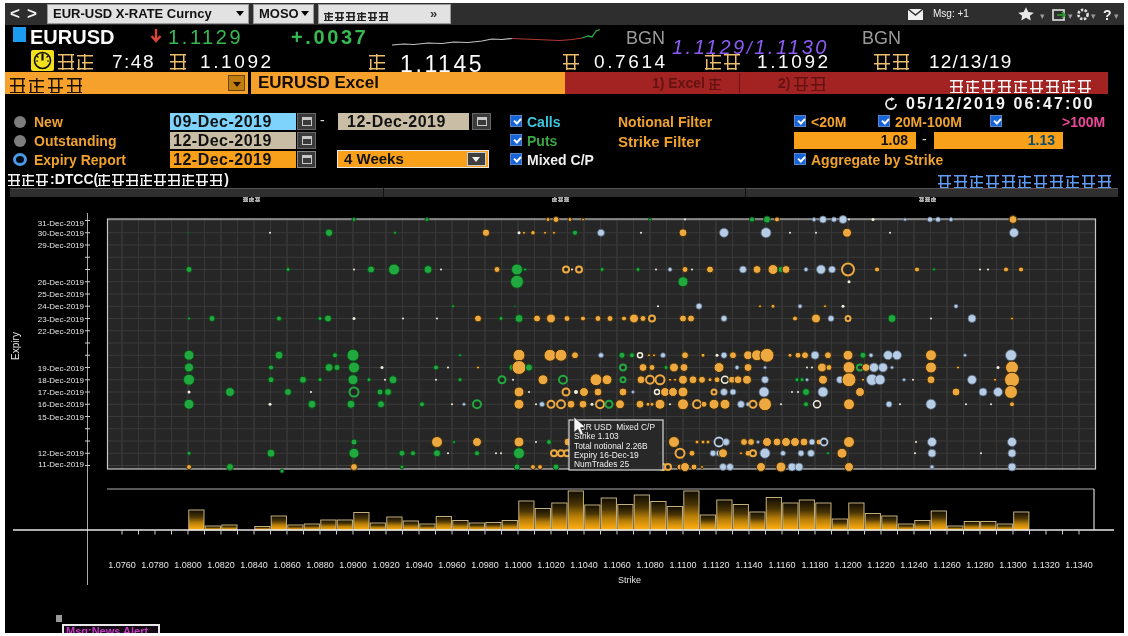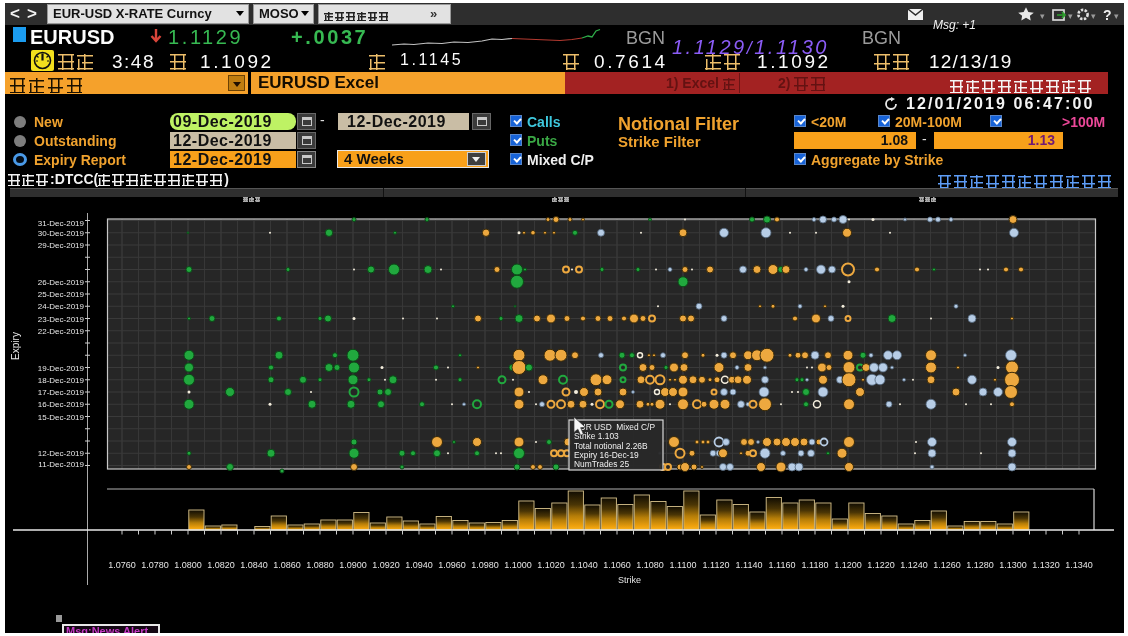--- a/index.html
+++ b/index.html
@@ -48,21 +48,21 @@
  <path d="M152 9 h8 m-3 -3 l3 3 l-3 3" stroke="#2ca02c" stroke-width="1.7" fill="none"></path>
  <text x="163" y="13" fill="#999" font-size="9">▾</text>
  <g transform="translate(178,8.5)">
       <circle r="4.6" fill="none" stroke="#e0e0e0" stroke-width="2.6" stroke-dasharray="2.4 1.4"></circle>
       <circle r="1.6" fill="#2e2e2e"></circle>
     </g>
  <text x="186" y="13" fill="#999" font-size="9">▾</text>
  <text x="198" y="14" fill="#f0f0f0" font-size="14" font-weight="bold">?</text>
  <text x="209" y="13" fill="#999" font-size="9">▾</text>
 </svg>
-<div class="a txt" style="left:933px;top:18px;color:#f0f0f0;font-size:12px;font-style:italic;">Msg: +1</div>
+<div class="a txt" style="left:933px;top:8px;color:#f0f0f0;font-size:10px;">Msg: +1</div>
 
 <div class="a" style="left:13px;top:27px;width:13px;height:15px;background:#1b9cf0;"></div>
 <div class="a txt" style="left:30px;top:26px;color:#fcfcfc;font-size:20px;font-weight:bold;">EURUSD</div>
 <svg class="a" style="left:148px;top:28px;" width="16" height="18" viewBox="0 0 16 18">
     <path d="M8 1 V12 M3.5 8 L8 13 L12.5 8" stroke="#d9453a" stroke-width="2.4" fill="none"></path>
   </svg>
 <div class="a txt" style="left:168px;top:26px;color:#37b952;font-size:20px;letter-spacing:2.6px;">1.1129</div>
 <div class="a txt" style="left:291px;top:26px;color:#37b952;font-size:20px;letter-spacing:2.6px;font-weight:bold;">+.0037</div>
 <svg class="a" style="left:390px;top:28px;" width="222" height="19" viewBox="0 0 222 19">
  <polyline points="2,17 14,16 24,16.5 38,15 52,15.5 64,14 78,14.5 92,13 102,11 112,11.5 122,10.5" fill="none" stroke="#c2c2c2" stroke-width="1.2"></polyline>
@@ -73,58 +73,58 @@
 <div class="a txt" style="left:672px;top:36px;color:#8b5cf6;font-size:20px;letter-spacing:2.5px;font-style:italic;">1.1129<span style="font-size:18px;">/</span>1.1130</div>
 <div class="a txt" style="left:862px;top:28px;color:#9b9b9b;font-size:18px;">BGN</div>
 
 <svg class="a" style="left:31px;top:50px;" width="23" height="21" viewBox="0 0 23 21">
  <rect x="0" y="0" width="23" height="21" rx="2" fill="#f2df1d"></rect>
  <circle cx="11.5" cy="10.5" r="8" fill="none" stroke="#111" stroke-width="1.6"></circle>
  <path d="M11.5 10.5 L11.5 3.5" stroke="#111" stroke-width="2.2"></path>
  <path d="M6 6 l1.5 1.5 M17 6 l-1.5 1.5 M5 11 h2 M16 11 h2" stroke="#111" stroke-width="1.2"></path>
 </svg>
 <div class="a" style="left:58px;top:52px;"><i class="kj k0" style="width:16px;height:16px;--c:#edbe6a;margin-right:3px;"></i><i class="kj k1" style="width:16px;height:16px;--c:#edbe6a;margin-right:3px;"></i></div>
-<div class="a txt" style="left:112px;top:51px;color:#fcfcfc;font-size:19px;letter-spacing:1.5px;">3:48</div>
+<div class="a txt" style="left:112px;top:51px;color:#fcfcfc;font-size:19px;letter-spacing:1.5px;">7:48</div>
 <div class="a" style="left:170px;top:52px;"><i class="kj k0" style="width:16px;height:16px;--c:#edbe6a;margin-right:2px;"></i></div>
 <div class="a txt" style="left:200px;top:51px;color:#fcfcfc;font-size:19px;letter-spacing:2.6px;">1.1092</div>
 <div class="a" style="left:369px;top:52px;"><i class="kj k1" style="width:16px;height:16px;--c:#edbe6a;margin-right:3px;"></i></div>
-<div class="a txt" style="left:400px;top:51px;color:#fcfcfc;font-size:16px;letter-spacing:2.6px;">1.1145</div>
+<div class="a txt" style="left:400px;top:51px;color:#fcfcfc;font-size:23px;letter-spacing:2.6px;">1.1145</div>
 <div class="a" style="left:563px;top:52px;"><i class="kj k2" style="width:16px;height:16px;--c:#edbe6a;margin-right:3px;"></i></div>
 <div class="a txt" style="left:594px;top:51px;color:#fcfcfc;font-size:19px;letter-spacing:2.6px;">0.7614</div>
 <div class="a" style="left:705px;top:52px;"><i class="kj k1" style="width:16px;height:16px;--c:#edbe6a;margin-right:3px;"></i><i class="kj k2" style="width:16px;height:16px;--c:#edbe6a;margin-right:3px;"></i></div>
 <div class="a txt" style="left:757px;top:51px;color:#fcfcfc;font-size:19px;letter-spacing:2.6px;">1.1092</div>
 <div class="a" style="left:874px;top:52px;"><i class="kj k2" style="width:16px;height:16px;--c:#edbe6a;margin-right:3px;"></i><i class="kj k0" style="width:16px;height:16px;--c:#edbe6a;margin-right:3px;"></i></div>
 <div class="a txt" style="left:929px;top:51px;color:#fcfcfc;font-size:19px;letter-spacing:1.2px;">12/13/19</div>
 
 <div class="a" style="left:5px;top:72px;width:243px;height:22px;background:#f5a12b;"></div>
 <div class="a" style="left:10px;top:76px;"><i class="kj k0" style="width:15px;height:15px;--c:#1a1000;margin-right:4px;"></i><i class="kj k1" style="width:15px;height:15px;--c:#1a1000;margin-right:4px;"></i><i class="kj k2" style="width:15px;height:15px;--c:#1a1000;margin-right:4px;"></i><i class="kj k0" style="width:15px;height:15px;--c:#1a1000;margin-right:4px;"></i></div>
 <div class="a" style="left:228px;top:75px;width:17px;height:16px;background:#c07d10;border:1px solid #6b4104;text-align:center;">
     <span class="dn" style="border-top-color:#201000;position:absolute;left:4px;top:6px;"></span>
   </div>
 <div class="a" style="left:251px;top:72px;width:314px;height:22px;background:#f5a12b;color:#140c00;font-size:17px;font-weight:bold;line-height:22px;padding-left:7px;">EURUSD Excel</div>
 <div class="a" style="left:565px;top:72px;width:543px;height:22px;background:#a32222;"></div>
-<div class="a txt" style="left:666px;top:75px;color:#641212;font-size:14px;font-weight:bold;">1) Excel <i class="kj k1" style="width:12px;height:12px;--c:#641212;vertical-align:-2px;"></i></div>
+<div class="a txt" style="left:652px;top:75px;color:#641212;font-size:14px;font-weight:bold;">1) Excel <i class="kj k1" style="width:12px;height:12px;--c:#641212;vertical-align:-2px;"></i></div>
 <div class="a" style="left:739px;top:73px;width:1px;height:20px;background:#6b1414;"></div>
 <div class="a txt" style="left:778px;top:75px;color:#641212;font-size:14px;font-weight:bold;">2) <i class="kj k2" style="width:14px;height:14px;--c:#641212;margin-right:3px;"></i><i class="kj k0" style="width:14px;height:14px;--c:#641212;margin-right:3px;"></i></div>
 <div class="a" style="left:950px;top:77px;"><i class="kj k0" style="width:13px;height:13px;--c:#f5f5f5;margin-right:3px;"></i><i class="kj k1" style="width:13px;height:13px;--c:#f5f5f5;margin-right:3px;"></i><i class="kj k2" style="width:13px;height:13px;--c:#f5f5f5;margin-right:3px;"></i><i class="kj k0" style="width:13px;height:13px;--c:#f5f5f5;margin-right:3px;"></i><i class="kj k1" style="width:13px;height:13px;--c:#f5f5f5;margin-right:3px;"></i><i class="kj k2" style="width:13px;height:13px;--c:#f5f5f5;margin-right:3px;"></i><i class="kj k0" style="width:13px;height:13px;--c:#f5f5f5;margin-right:3px;"></i><i class="kj k1" style="width:13px;height:13px;--c:#f5f5f5;margin-right:3px;"></i><i class="kj k2" style="width:13px;height:13px;--c:#f5f5f5;margin-right:3px;"></i></div>
 
 <svg class="a" style="left:884px;top:97px;" width="14" height="14" viewBox="0 0 14 14">
     <path d="M12 7 A5 5 0 1 1 7 2" fill="none" stroke="#e8e8e8" stroke-width="1.8"></path>
     <path d="M7 0 L11 2 L7 4.5 Z" fill="#e8e8e8"></path>
   </svg>
-<div class="a txt" style="left:906px;top:95px;color:#f5f5f5;font-size:16px;font-weight:bold;letter-spacing:2.1px;">12/01/2019 06:47:00</div>
+<div class="a txt" style="left:906px;top:95px;color:#f5f5f5;font-size:16px;font-weight:bold;letter-spacing:2.1px;">05/12/2019 06:47:00</div>
 
 <div class="a" style="left:14px;top:116px;width:12px;height:12px;border-radius:50%;background:#7d7d7d;"></div>
 <div class="a" style="left:14px;top:135px;width:12px;height:12px;border-radius:50%;background:#7d7d7d;"></div>
 <div class="a" style="left:13px;top:153px;width:14px;height:13px;border-radius:50%;background:#040d18;border:3.5px solid #4a9ae8;"></div>
 <div class="a txt" style="left:34px;top:114px;color:#f0a22e;font-size:14px;font-weight:bold;">New</div>
 <div class="a txt" style="left:34px;top:133px;color:#f0a22e;font-size:14px;font-weight:bold;">Outstanding</div>
 <div class="a txt" style="left:34px;top:152px;color:#f0a22e;font-size:14px;font-weight:bold;">Expiry Report</div>
 
-<div class="a" style="left:170px;top:113px;width:126px;height:17px;background:#bef264;color:#111;font-size:16px;font-weight:bold;line-height:17px;padding-left:3px;letter-spacing:0.5px;border-radius:8px;">09-Dec-2019</div>
+<div class="a" style="left:170px;top:113px;width:126px;height:17px;background:#7dd3fc;color:#111;font-size:16px;font-weight:bold;line-height:17px;padding-left:3px;letter-spacing:0.5px;">09-Dec-2019</div>
 <div class="a" style="left:297px;top:113px;width:19px;height:17px;background:#3a3a3a;border:1px solid #666;">
     <span style="display:block;margin:3px auto 0;width:10px;height:9px;border:1.5px solid #c8c8c8;border-top:3px solid #c8c8c8;"></span>
   </div>
 <div class="a txt" style="left:320px;top:112px;color:#ddd;font-size:14px;">-</div>
 <div class="a" style="left:338px;top:113px;width:131px;height:17px;background:#c9bda5;color:#111;font-size:16px;font-weight:bold;line-height:17px;padding-left:9px;letter-spacing:0.5px;">12-Dec-2019</div>
 <div class="a" style="left:472px;top:113px;width:19px;height:17px;background:#3a3a3a;border:1px solid #666;">
     <span style="display:block;margin:3px auto 0;width:10px;height:9px;border:1.5px solid #c8c8c8;border-top:3px solid #c8c8c8;"></span>
   </div>
 
 <div class="a" style="left:170px;top:132px;width:126px;height:17px;background:#c9bda5;color:#111;font-size:16px;font-weight:bold;line-height:17px;padding-left:3px;letter-spacing:0.5px;">12-Dec-2019</div>
@@ -140,33 +140,33 @@
 <div class="a" style="left:467px;top:152px;width:19px;height:14px;background:#3f3f3f;border:1px solid #ccc;">
     <span class="dn" style="border-top-color:#f0f0f0;position:absolute;left:4px;top:4px;"></span>
   </div>
 
 <span class="cb" style="left:510px;top:115px;"></span>
 <span class="cb" style="left:510px;top:134px;"></span>
 <span class="cb" style="left:510px;top:153px;"></span>
 <div class="a txt" style="left:527px;top:114px;color:#3ec8de;font-size:14px;font-weight:bold;">Calls</div>
 <div class="a txt" style="left:527px;top:133px;color:#3aa845;font-size:14px;font-weight:bold;">Puts</div>
 <div class="a txt" style="left:527px;top:152px;color:#f0f0f0;font-size:14px;font-weight:bold;text-align:right;">Mixed C/P</div>
-<div class="a txt" style="left:618px;top:114px;color:#f0a22e;font-size:18px;font-weight:bold;">Notional Filter</div>
+<div class="a txt" style="left:618px;top:114px;color:#f0a22e;font-size:14px;font-weight:bold;">Notional Filter</div>
 <div class="a txt" style="left:618px;top:133px;color:#f0a22e;font-size:15px;font-weight:bold;">Strike Filter</div>
 
 <span class="cb" style="left:794px;top:115px;"></span>
 <div class="a txt" style="left:811px;top:114px;color:#f0a22e;font-size:14px;font-weight:bold;">&lt;20M</div>
 <span class="cb" style="left:878px;top:115px;"></span>
 <div class="a txt" style="left:895px;top:114px;color:#f0a22e;font-size:14px;font-weight:bold;">20M-100M</div>
 <span class="cb" style="left:990px;top:115px;"></span>
 <div class="a txt" style="left:1062px;top:114px;color:#ec4899;font-size:14px;font-weight:bold;">&gt;100M</div>
 
 <div class="a" style="left:794px;top:132px;width:122px;height:17px;background:#f8a01a;color:#111;font-size:14px;font-weight:bold;line-height:17px;text-align:right;padding-right:8px;">1.08</div>
 <div class="a txt" style="left:922px;top:131px;color:#ddd;font-size:14px;">-</div>
-<div class="a" style="left:934px;top:132px;width:129px;height:17px;background:#f8a01a;color:#701a75;font-size:14px;font-weight:bold;line-height:17px;text-align:right;padding-right:8px;">1.13</div>
+<div class="a" style="left:934px;top:132px;width:129px;height:17px;background:#f8a01a;color:#0c4a6e;font-size:14px;font-weight:bold;line-height:17px;text-align:right;padding-right:8px;">1.13</div>
 
 <span class="cb" style="left:794px;top:153px;"></span>
 <div class="a txt" style="left:811px;top:152px;color:#f0a22e;font-size:14px;font-weight:bold;text-align:center;">Aggregate by Strike</div>
 
 <div class="a txt" style="left:8px;top:171px;color:#f2f2f2;font-size:14px;font-weight:bold;"><i class="kj k0" style="width:12px;height:12px;--c:#f2f2f2;margin-right:2px;"></i><i class="kj k1" style="width:12px;height:12px;--c:#f2f2f2;margin-right:2px;"></i><i class="kj k2" style="width:12px;height:12px;--c:#f2f2f2;margin-right:2px;"></i>:DTCC(<i class="kj k1" style="width:12px;height:12px;--c:#f2f2f2;margin-right:2px;"></i><i class="kj k2" style="width:12px;height:12px;--c:#f2f2f2;margin-right:2px;"></i><i class="kj k0" style="width:12px;height:12px;--c:#f2f2f2;margin-right:2px;"></i><i class="kj k1" style="width:12px;height:12px;--c:#f2f2f2;margin-right:2px;"></i><i class="kj k2" style="width:12px;height:12px;--c:#f2f2f2;margin-right:2px;"></i><i class="kj k0" style="width:12px;height:12px;--c:#f2f2f2;margin-right:2px;"></i><i class="kj k1" style="width:12px;height:12px;--c:#f2f2f2;margin-right:2px;"></i><i class="kj k2" style="width:12px;height:12px;--c:#f2f2f2;margin-right:2px;"></i><i class="kj k0" style="width:12px;height:12px;--c:#f2f2f2;margin-right:2px;"></i>)</div>
 <div class="a" style="left:938px;top:172px;"><i class="kj k2" style="width:13px;height:13px;--c:#5d9cf5;margin-right:3px;"></i><i class="kj k0" style="width:13px;height:13px;--c:#5d9cf5;margin-right:3px;"></i><i class="kj k1" style="width:13px;height:13px;--c:#5d9cf5;margin-right:3px;"></i><i class="kj k2" style="width:13px;height:13px;--c:#5d9cf5;margin-right:3px;"></i><i class="kj k0" style="width:13px;height:13px;--c:#5d9cf5;margin-right:3px;"></i><i class="kj k1" style="width:13px;height:13px;--c:#5d9cf5;margin-right:3px;"></i><i class="kj k2" style="width:13px;height:13px;--c:#5d9cf5;margin-right:3px;"></i><i class="kj k0" style="width:13px;height:13px;--c:#5d9cf5;margin-right:3px;"></i><i class="kj k1" style="width:13px;height:13px;--c:#5d9cf5;margin-right:3px;"></i><i class="kj k2" style="width:13px;height:13px;--c:#5d9cf5;margin-right:3px;"></i><i class="kj k0" style="width:13px;height:13px;--c:#5d9cf5;margin-right:3px;"></i></div>
 
 <div class="a" style="left:10px;top:188px;width:1108px;height:9px;background:#2f2f2f;border-top:1px solid #555;"></div>
 <div class="a" style="left:383px;top:188px;width:1px;height:9px;background:#111;"></div>
 <div class="a" style="left:745px;top:188px;width:1px;height:9px;background:#111;"></div>

